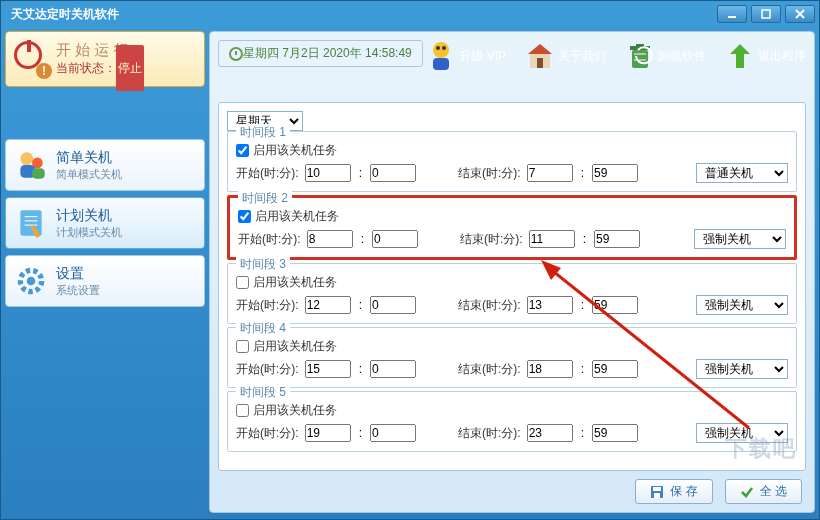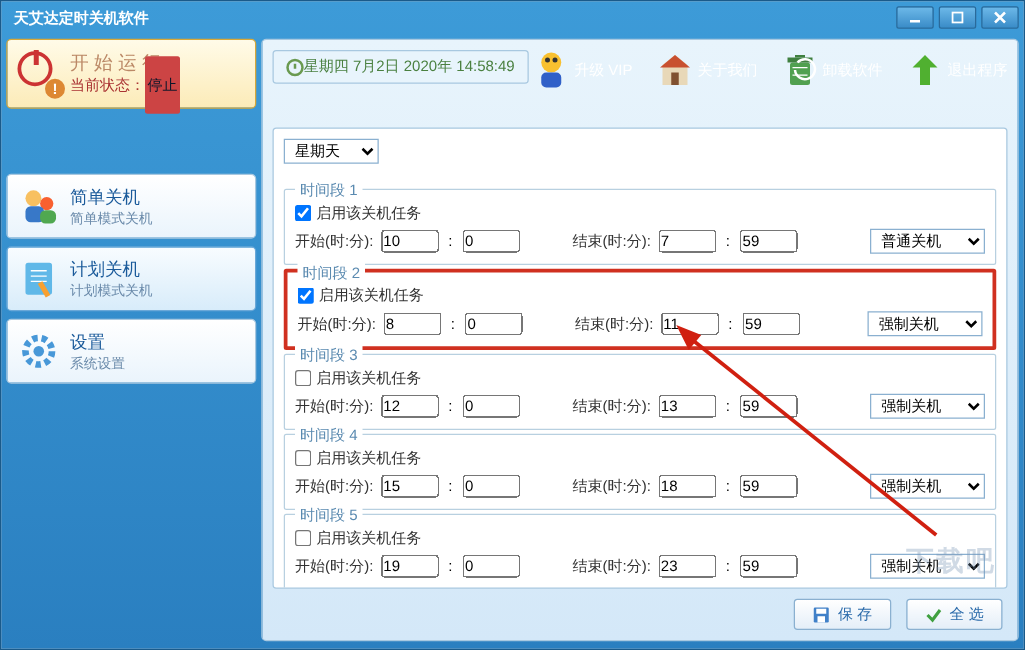--- a/index.html
+++ b/index.html
@@ -12,39 +12,39 @@
 .content{display:flex;height:490px;padding:4px;gap:4px}
 .left{width:200px;display:flex;flex-direction:column;gap:6px}
 .runbox{background:linear-gradient(#fffbe8,#fcebb8);border:1px solid #d8a838;border-radius:4px;padding:8px;display:flex;align-items:center;gap:6px;height:56px}
 .runicon{width:36px;height:36px;position:relative}
 .runicon .pwr{width:28px;height:28px;border:3px solid #c33;border-radius:50%;position:relative}
 .runicon .pwr::before{content:"";position:absolute;top:-4px;left:10px;width:4px;height:12px;background:#c33}
 .runicon .badge{position:absolute;bottom:-2px;right:-2px;width:16px;height:16px;background:#d83;border-radius:50%;color:#fff;text-align:center;line-height:16px;font-weight:bold}
 .runtext{display:flex;flex-direction:column}
 .runtitle{color:#b86;font-size:15px;font-weight:normal}
 .runstatus{color:#a33;font-size:12px}
-.runstatus .st{background:#c44;color:#0f172a;padding:16px 2px;border-radius:2px}
+.runstatus .st{background:#c44;color:#fef9c3;padding:16px 2px;border-radius:2px}
 .spacer{height:40px}
 .navitem{background:linear-gradient(#fff,#eaf4fc);border:1px solid #a8c8e0;border-radius:4px;padding:8px;display:flex;align-items:center;gap:8px;height:52px;cursor:pointer}
 .navitem.active{background:linear-gradient(#f8fcff,#d8ecfa);border-color:#6aa8d8}
 .navicon{width:34px;height:34px;display:flex;align-items:center;justify-content:center}
 .navtext{display:flex;flex-direction:column}
 .navtitle{color:#1a5a9a;font-size:14px;font-weight:normal}
 .navsub{color:#6a8aaa;font-size:11px}
 .right{flex:1;background:linear-gradient(#e8f4fc,#d4e8f8);border:1px solid #a8c8e0;border-radius:4px;padding:8px;display:flex;flex-direction:column}
 .topbar{display:flex;justify-content:space-between;align-items:flex-start;height:56px}
 .datebox{background:#e8f4fc;border:1px solid #a8c8e0;border-radius:3px;padding:4px 10px;display:flex;align-items:center;gap:0;color:#4a8040;font-size:13px}
 .clockicon{width:14px;height:14px;border:2px solid #6a9a50;border-radius:50%;position:relative}
 .clockicon::before{content:"";position:absolute;top:2px;left:4px;width:2px;height:4px;background:#6a9a50}
 .toolicons{display:flex;gap:18px}
 .toolitem{display:flex;flex-direction:row;align-items:center;gap:2px;cursor:pointer}
 .toollabel{color:#fff;font-size:12px}
 .ticon{width:32px;height:32px}
 .formarea{flex:1;background:#fff;border:1px solid #a8c8e0;border-radius:3px;margin-top:6px;padding:8px;overflow:hidden;position:relative}
-.dayselect{display:flex;align-items:flex-end;margin-bottom:20px}
+.dayselect{display:flex;align-items:flex-end;margin-bottom:0}
 select,input[type=text]{border:1px solid #8ab0d0;background:#fff;height:20px;padding:0 4px;font-size:12px}
 select{padding-right:14px}
 .fieldset{border:1px solid #b8d0e0;border-radius:2px;padding:6px 8px 8px;margin-bottom:3px;position:relative}
 .fieldset.hl{border:3px solid #d03020}
 .legend{position:absolute;top:-8px;left:8px;background:#fff;padding:0 4px;color:#5a8ab0;font-size:12px}
 .row{display:flex;align-items:center;gap:6px;margin-top:4px}
 .row label{display:flex;align-items:center;gap:4px}
 .lbl{color:#333}
 .numinput{width:46px;text-align:left}
 .typeselect{width:92px;margin-left:auto}

